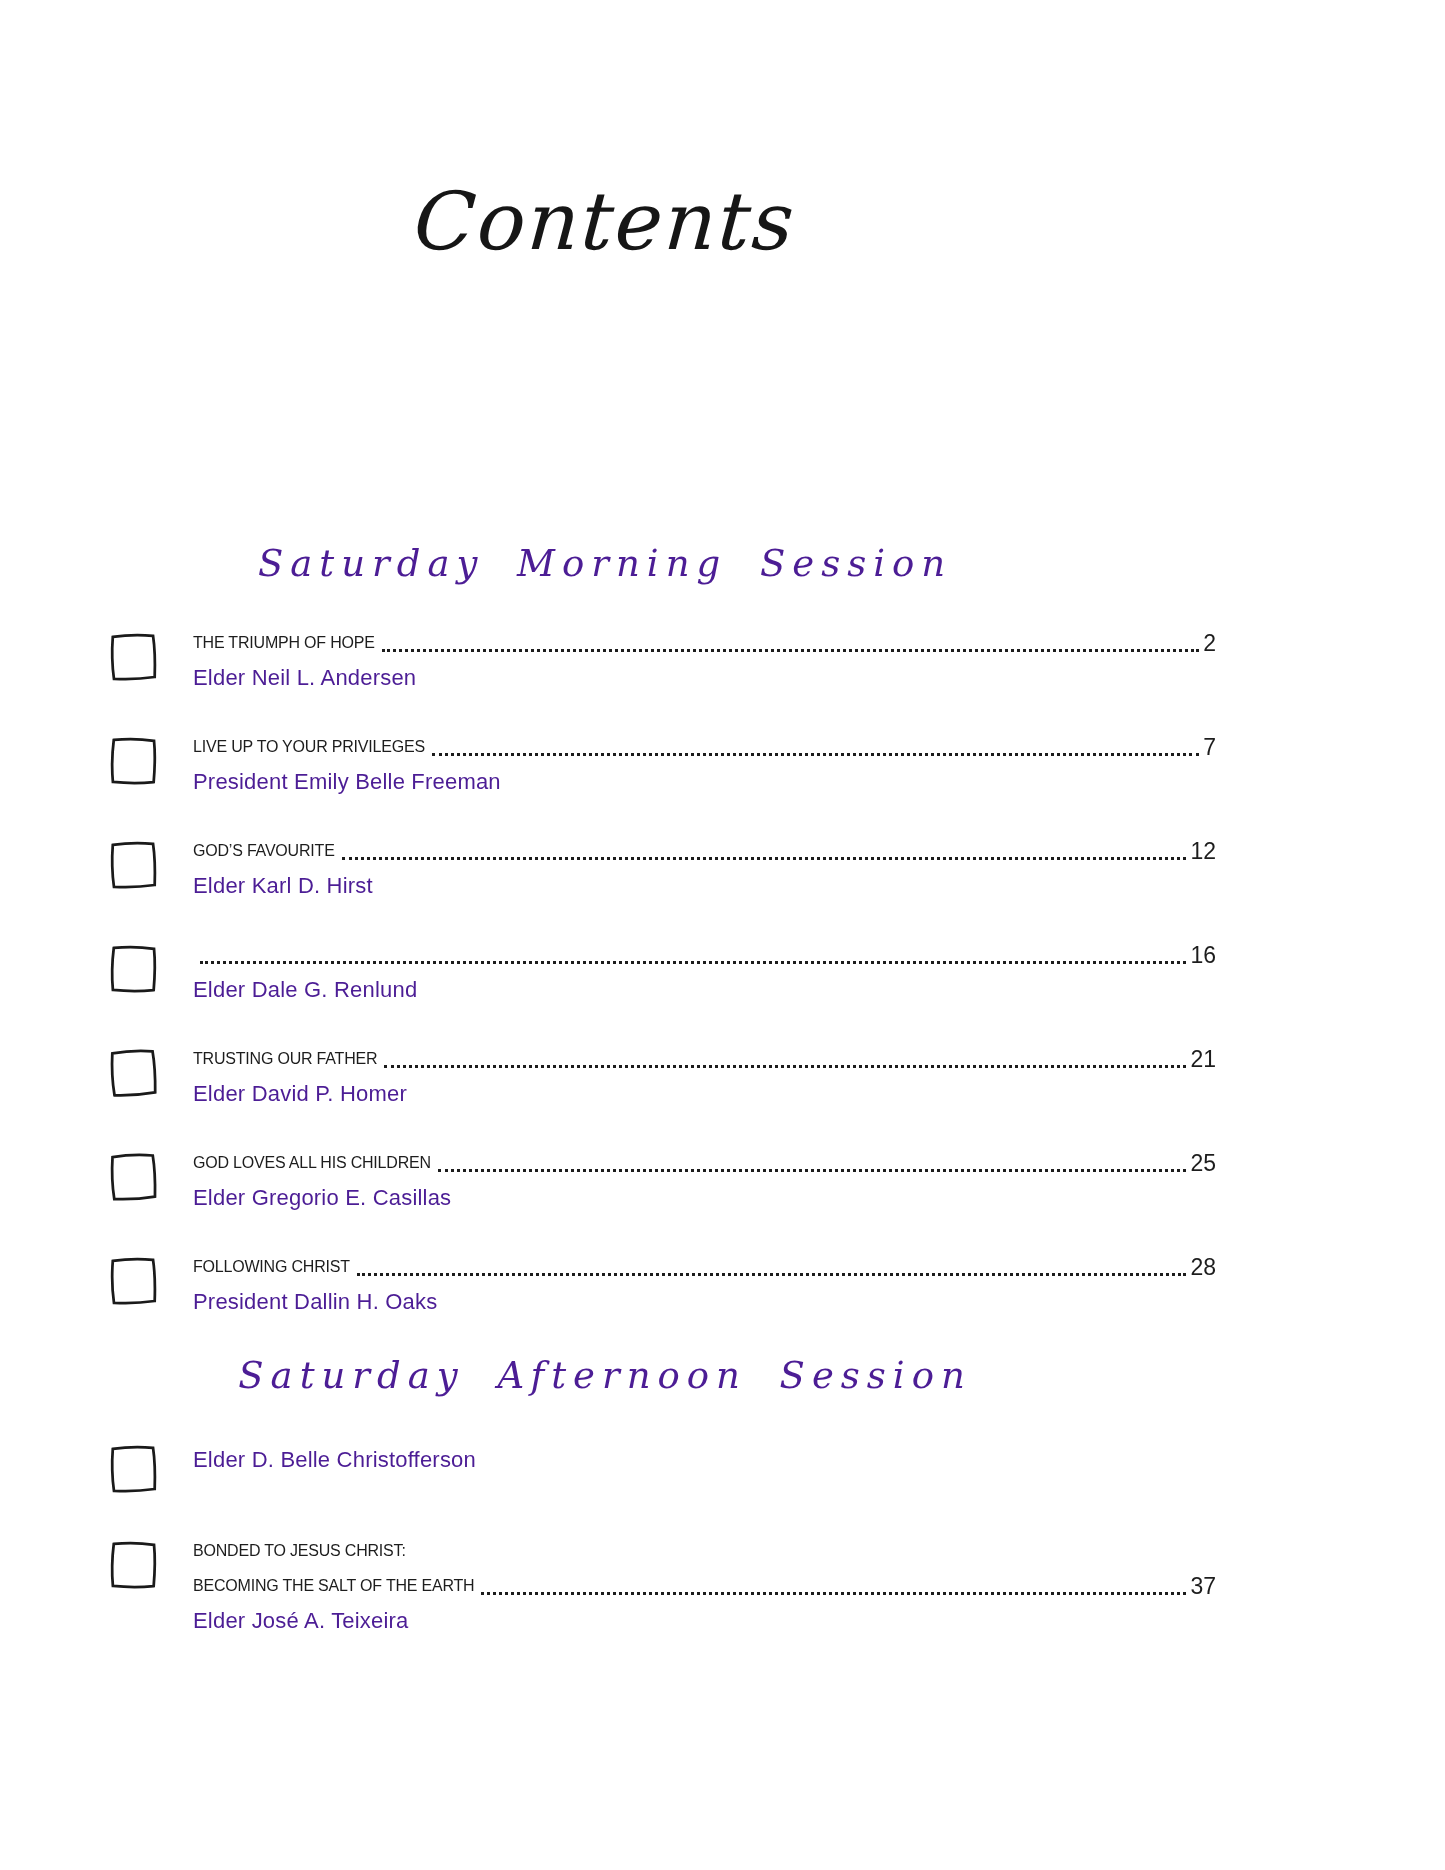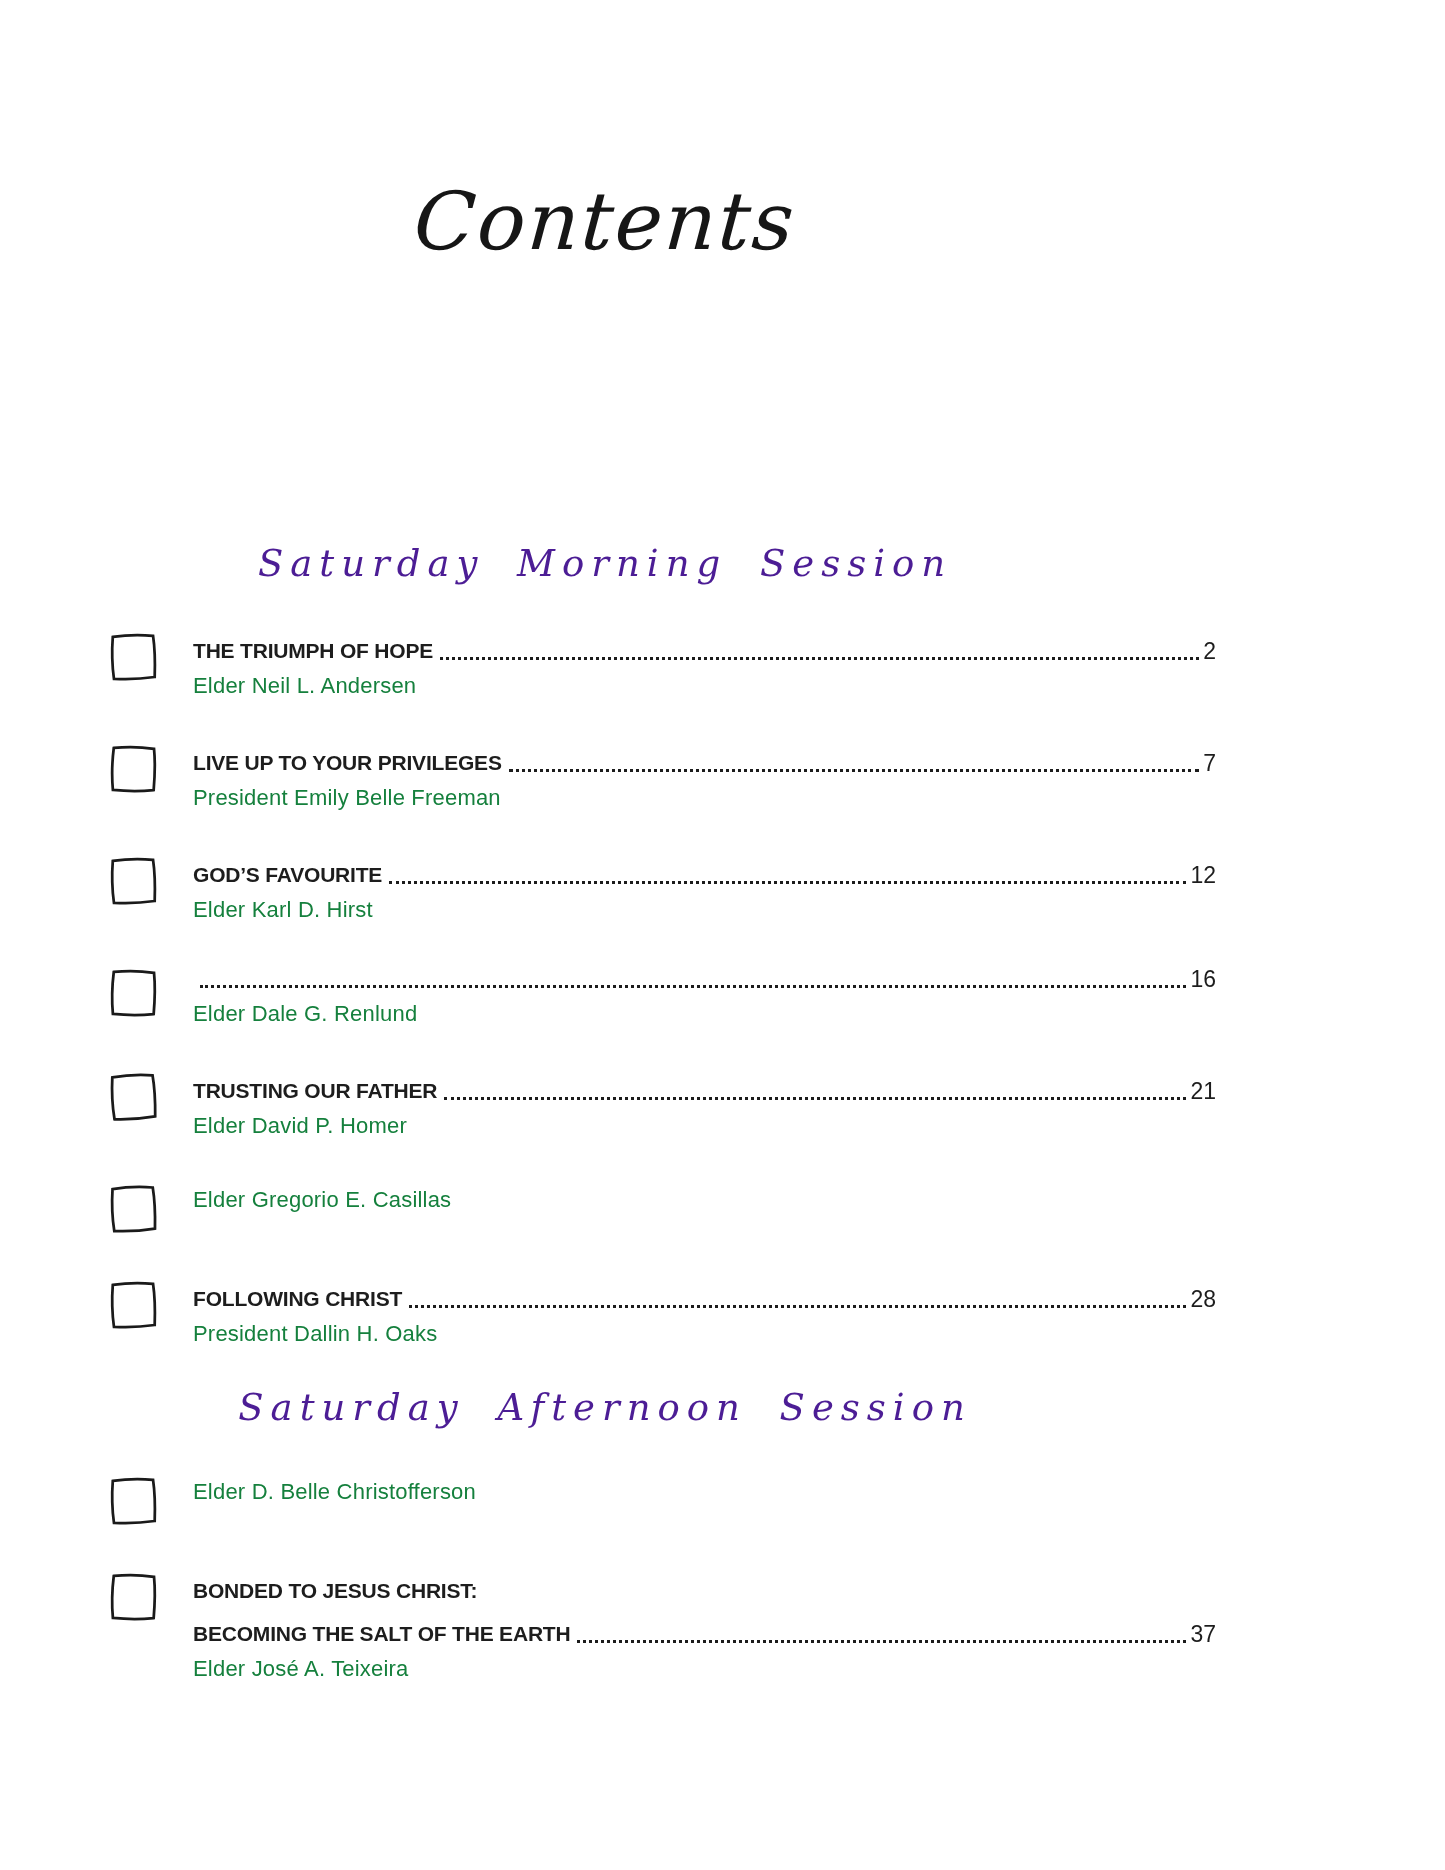--- a/index.html
+++ b/index.html
@@ -61,46 +61,45 @@
   .entry:nth-child(5)    .checkbox { transform: rotate(-3deg); }
   .entry:nth-child(6)    .checkbox { transform: rotate(-2.4deg); }
   .entry-body { flex: 1 1 auto; min-width: 0; }
   .entry-line {
     display: flex;
     align-items: flex-end;
     line-height: 30px;
   }
   .entry-line.second { margin-top: 5px; }
   .entry-title {
-    font-weight: bold;
-    font-size: 21px;
+    font-weight: normal;
+    font-size: 16px;
     letter-spacing: -0.2px;
     color: #1d1d1d;
     white-space: nowrap;
-    margin-top: 8px;
   }
   .leader {
     flex: 1 1 auto;
     border-bottom: 3px dotted #1c1c1c;
     margin: 0 4px 6px 7px;
     min-width: 20px;
   }
   .entry-page {
     font-size: 23px;
     font-weight: normal;
     color: #1d1d1d;
     white-space: nowrap;
   }
   .entry-speaker {
     margin-top: 6px;
     font-size: 22px;
     line-height: 28px;
     font-weight: normal;
     letter-spacing: 0.2px;
-    color: #15803d;
+    color: #4c1d95;
   }
   svg.box { display: block; }
 </style>
 </head>
 <body>
 
 <div class="page">
 
   <h1 class="contents-title">Contents</h1>
 
@@ -187,20 +186,25 @@
       </div>
     </div>
 
     <div class="entry">
       <span class="checkbox">
         <svg class="box" viewBox="0 0 56 56" width="55" height="55">
             <path d="M8.5 7.5 C 22 5.8, 39 6.2, 49.5 7.5 C 51 20, 50.8 37, 50 49.5 C 36 51.2, 18.5 51, 8.5 50.2 C 7 37, 7.2 20, 8.5 7.5 Z" fill="none" stroke="#1a1a1a" stroke-width="2.8" stroke-linecap="round"></path>
           </svg>
       </span>
       <div class="entry-body">
+        <div class="entry-line">
+          <span class="entry-title">GOD LOVES ALL HIS CHILDREN</span>
+          <span class="leader"></span>
+          <span class="entry-page">25</span>
+        </div>
         <div class="entry-speaker">Elder Gregorio E. Casillas</div>
       </div>
     </div>
 
     <div class="entry">
       <span class="checkbox">
         <svg class="box" viewBox="0 0 56 56" width="55" height="55">
             <path d="M8.5 7.5 C 22 5.8, 39 6.2, 49.5 7.5 C 51 20, 50.8 37, 50 49.5 C 36 51.2, 18.5 51, 8.5 50.2 C 7 37, 7.2 20, 8.5 7.5 Z" fill="none" stroke="#1a1a1a" stroke-width="2.8" stroke-linecap="round"></path>
           </svg>
       </span>

